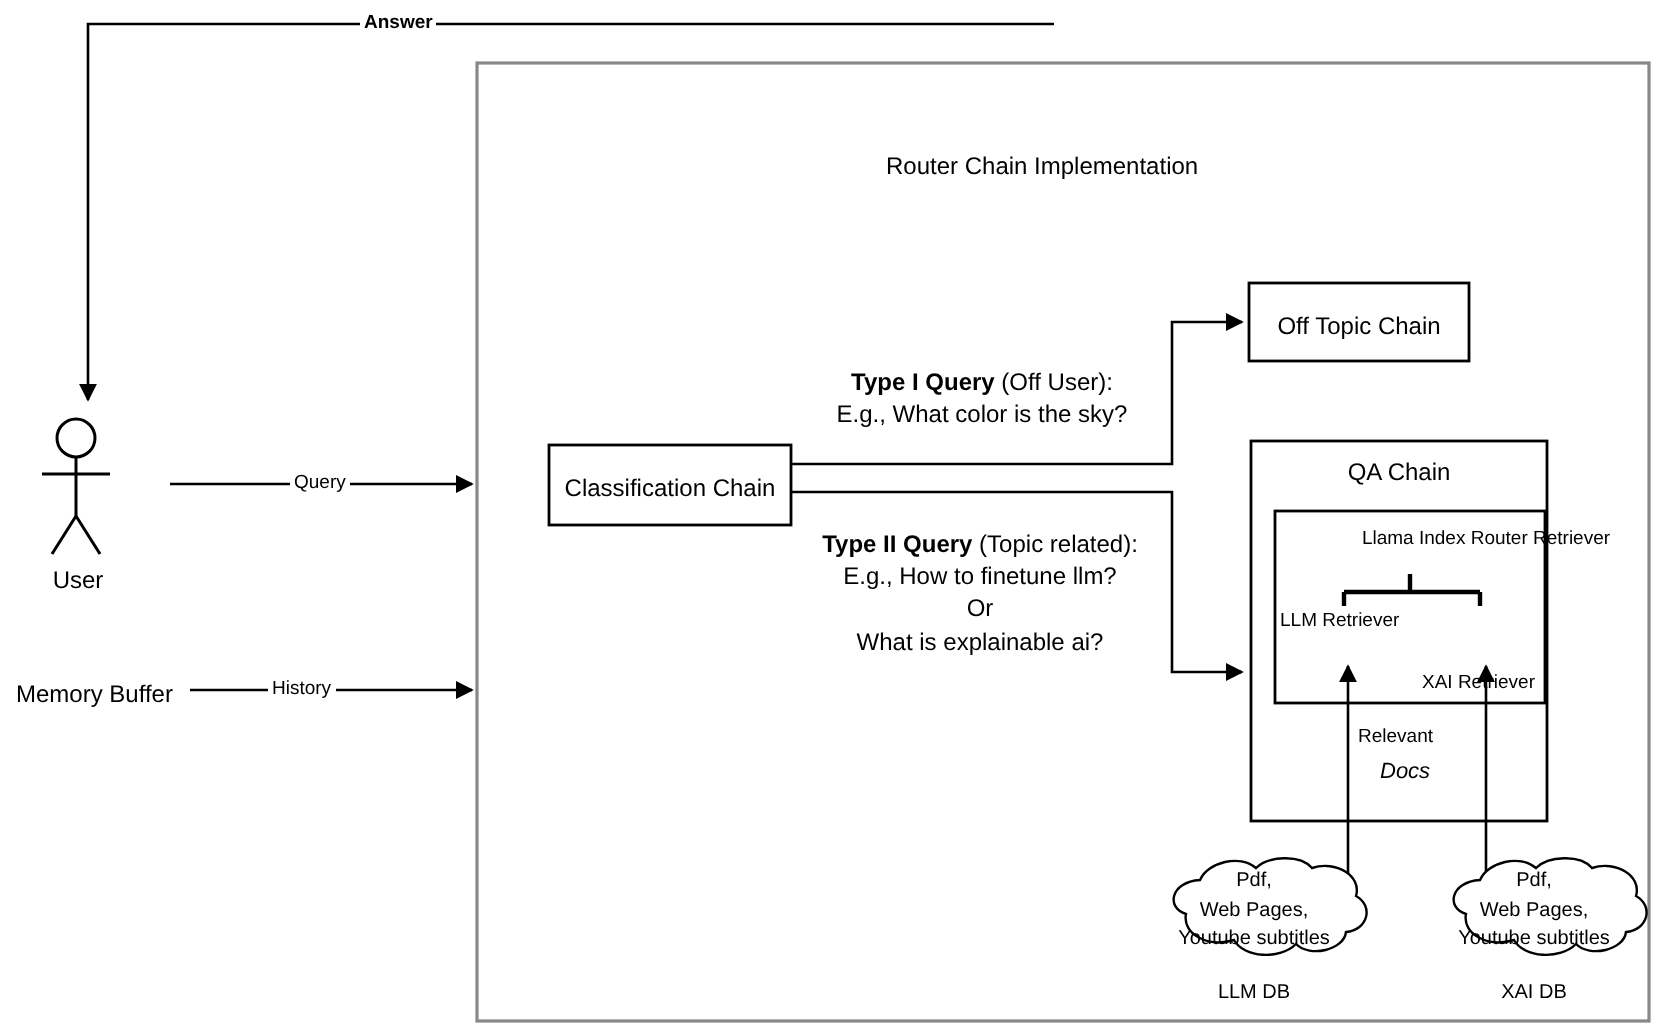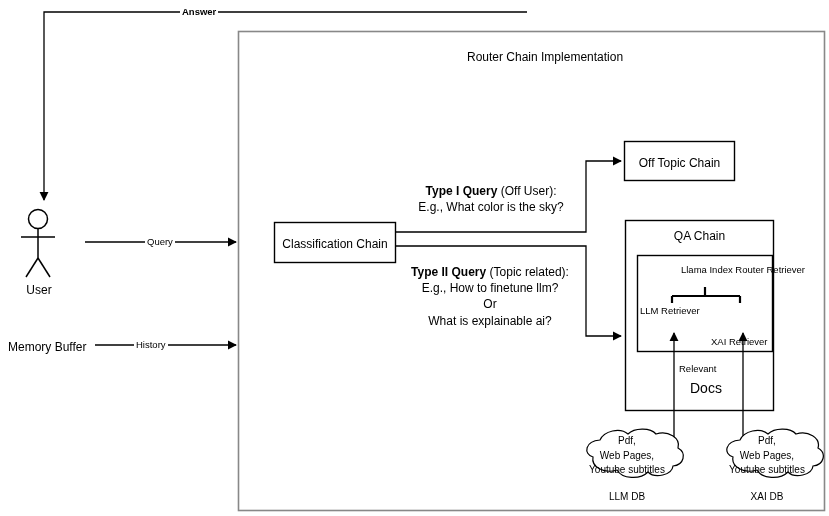--- a/index.html
+++ b/index.html
@@ -130,21 +130,21 @@
              C 744 431, 760 427, 768 434
              C 774 428, 790 427, 796 434
              C 808 430, 821 438, 818 448
              C 827 453, 824 465, 813 466
              C 812 475, 795 479, 788 472
              C 780 480, 762 479, 757 470
              C 744 474, 731 467, 733 457
              C 723 454, 725 441, 740 440 Z" fill="#ffffff" stroke="#000000" stroke-width="1.2"></path>
   </svg>
 
-  <div class="container-title" style="left:443px; top:50px;margin-left:24px;">Router Chain Implementation</div>
+  <div class="container-title" style="left:443px; top:76px;">Router Chain Implementation</div>
 
   <div class="label-edge" style="left:180px; top:6px;font-weight:bold;">Answer</div>
 
   <div class="label-edge" style="left:145px; top:236px;">Query</div>
 
   <div class="label-edge" style="left:134px; top:339px;">History</div>
 
   <div class="txt" style="left:25px; top:282px; width:28px;">User</div>
 
   <div class="txt" style="left:8px; top:339px;">Memory Buffer</div>
@@ -155,21 +155,21 @@
 
   <div class="txt" style="left:626px; top:228px; width:147px;">QA Chain</div>
 
   <div class="retriever-label" style="left:640px; top:264px; width:130px; text-align:center;padding-left:38px;">Llama Index Router Retriever</div>
 
   <div class="retriever-label" style="left:640px; top:305px;">LLM Retriever</div>
 
   <div class="retriever-label" style="left:711px; top:312px;margin-top:24px;">XAI Retriever</div>
 
   <div class="txt" style="left:679px; top:363px; font-size:9.5px;">Relevant</div>
-  <div class="txt" style="left:690px; top:379px; font-size:14px;">Docs</div>
+  <div class="txt" style="left:690px; top:379px; font-size:11px;font-style:italic;">Docs</div>
 
   <div class="txt multi" style="left:396px; top:183px; width:190px;">
     <span class="bold">Type I Query</span><span> (Off User):</span><br>
     <span>E.g., What color is the sky?</span>
   </div>
 
   <div class="txt multi" style="left:390px; top:264px; width:200px;">
     <span class="bold">Type II Query</span><span> (Topic related):</span><br>
     <span>E.g., How to finetune llm?</span><br>
     <span>Or</span><br>

